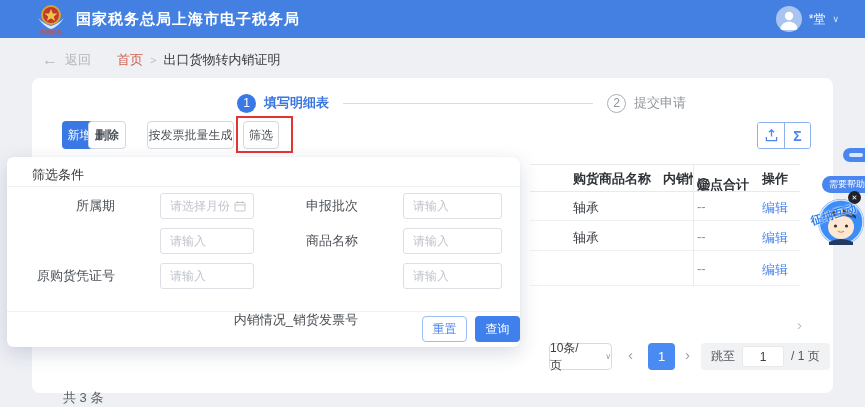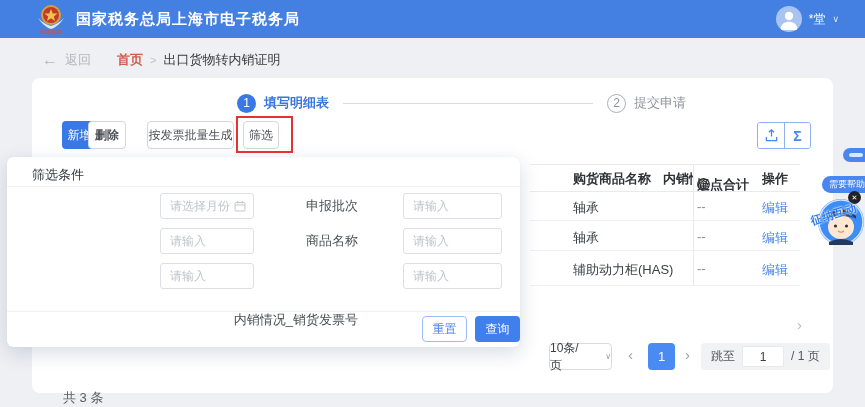--- a/index.html
+++ b/index.html
@@ -15,21 +15,21 @@
   .user { position:absolute; right:26px; top:0; height:38px; display:flex; align-items:center; gap:7px; cursor:pointer; }
   .avatar { width:26px; height:26px; border-radius:50%; background:#a9c4f0; overflow:hidden;
             display:flex; align-items:flex-end; justify-content:center; }
   .user-name { color:#fff; font-size:12px; }
   .user-caret { color:#d9e6fb; font-size:9px; }
 
   
   .breadcrumb { position:absolute; left:42px; top:51px; display:flex; align-items:center; font-size:13px; }
   .bc-back-arrow { color:#b3b7bd; font-size:16px; line-height:1; cursor:pointer; }
   .bc-back { color:#b3b7bd; margin-left:7px; margin-right:26px; cursor:pointer; }
-  .bc-home { color:#cf5f4e; cursor:pointer;font-weight:bold; }
+  .bc-home { color:#cf5f4e; cursor:pointer; }
   .bc-sep { color:#c0c0c0; font-size:11px; margin:0 7px; }
   .bc-current { color:#3a3a3a; }
 
   
   .card { position:absolute; left:32px; top:78px; width:801px; height:315px; background:#fff; border-radius:8px; }
 
   
   .stepper { position:absolute; left:237px; top:93px; display:flex; align-items:center; height:20px; z-index:11; }
   .step-circle-1 { width:19px; height:19px; border-radius:50%; background:#3a78e6; color:#fff; font-size:12px;
                    display:flex; align-items:center; justify-content:center; }
@@ -213,21 +213,20 @@
     <span class="cell-product" style="top:8px;">轴承</span>
     <span class="cell-doubt" style="top:8px;">--</span>
     <span class="cell-action" style="top:8px;">编辑</span>
   </div>
   <div class="t-row" style="top:221px; height:30px;">
     <span class="cell-product" style="top:8px;">轴承</span>
     <span class="cell-doubt" style="top:8px;">--</span>
     <span class="cell-action" style="top:8px;">编辑</span>
   </div>
   <div class="t-row" style="top:251px; height:35px;">
-    <span class="cell-product" style="top:10px;">辅助动力柜(HAS)</span>
     <span class="cell-doubt" style="top:10px;">--</span>
     <span class="cell-action" style="top:10px;">编辑</span>
   </div>
   <div class="t-line" style="left:693px; top:164px; width:1px; height:122px;"></div>
   <div class="scroll-next">›</div>
 
   <div class="total-count">共 3 条</div>
   <div class="page-size">
     <span>10条/页</span>
     <span class="select-caret">∨</span>
@@ -238,20 +237,21 @@
   <div class="jump-pill">
     <span>跳至</span>
     <input class="jump-input" value="1" style="">
     <span>/ 1 页</span>
   </div>
 
   <div class="dialog">
     <div class="dialog-title">筛选条件</div>
     <div class="dialog-title-divider"></div>
 
+    <div class="f-label lab-1">所属期</div>
     <div class="f-input-wrap inp-1">
       <input class="f-input" placeholder="请选择月份" style="">
       <svg class="cal-icon" width="12" height="12" viewBox="0 0 12 12">
         <rect x="1" y="2.5" width="10" height="8.5" rx="1" fill="none" stroke="#c3c7cf" stroke-width="1"></rect>
         <path d="M1 5 L11 5" stroke="#c3c7cf" stroke-width="1"></path>
         <path d="M3.8 1 L3.8 3.5 M8.2 1 L8.2 3.5" stroke="#c3c7cf" stroke-width="1"></path>
       </svg>
     </div>
     <div class="f-label lab-2">申报批次</div>
     <div class="f-input-wrap inp-2">
@@ -259,20 +259,21 @@
     </div>
 
     <div class="f-input-wrap inp-3">
       <input class="f-input" placeholder="请输入" style="">
     </div>
     <div class="f-label lab-4">商品名称</div>
     <div class="f-input-wrap inp-4">
       <input class="f-input" placeholder="请输入" style="">
     </div>
 
+    <div class="f-label lab-5">原购货凭证号</div>
     <div class="f-input-wrap inp-5">
       <input class="f-input" placeholder="请输入" style="">
     </div>
     <div class="f-label lab-6">内销情况_销货发票号</div>
     <div class="f-input-wrap inp-6">
       <input class="f-input" placeholder="请输入" style="">
     </div>
 
     <div class="dialog-footer-divider"></div>
     <div class="d-btn d-reset">重置</div>

